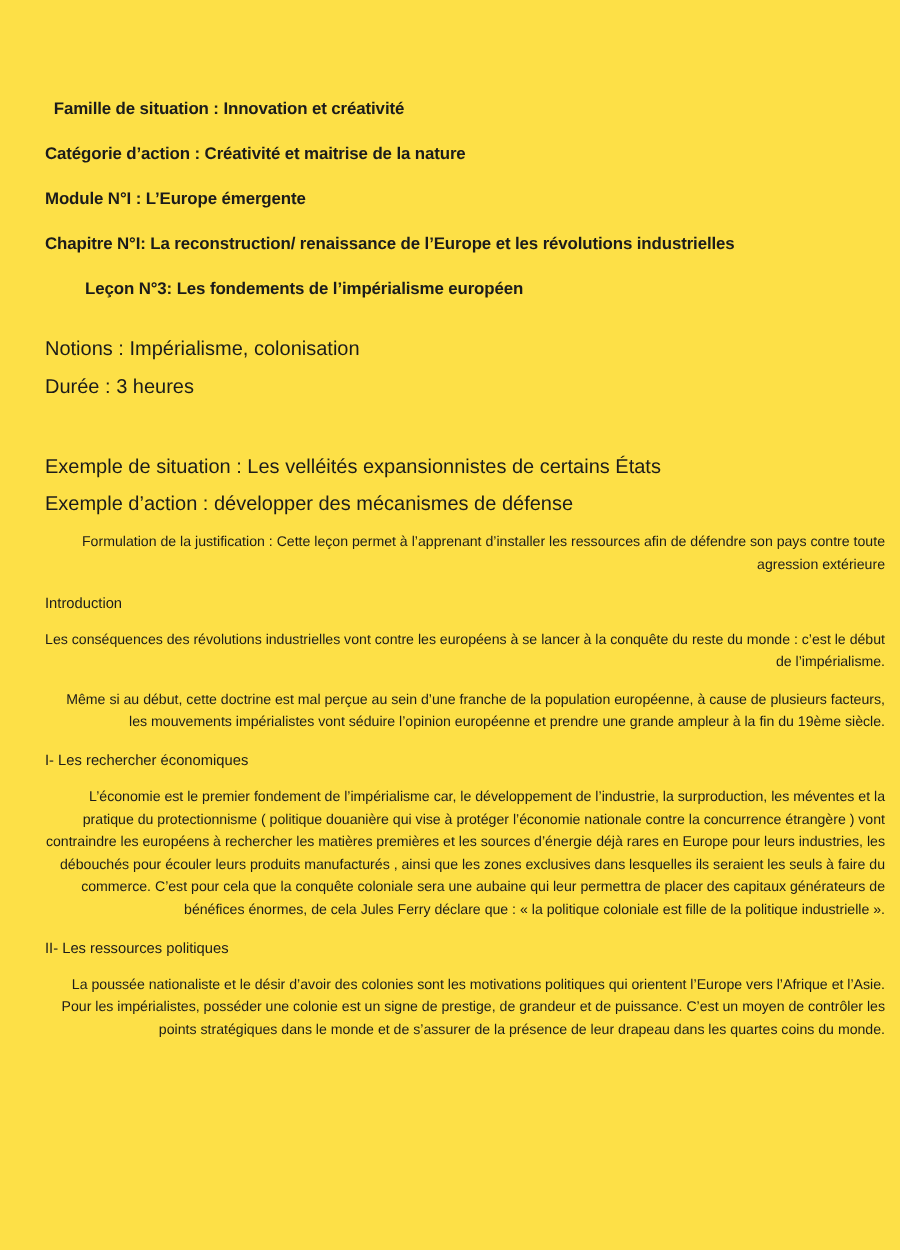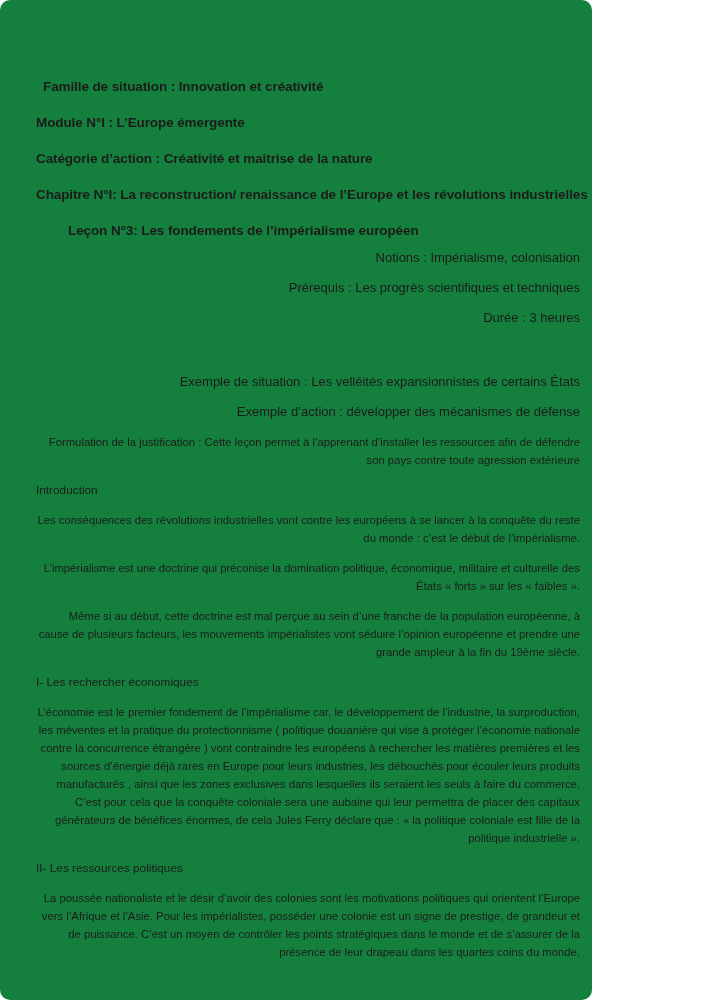--- a/index.html
+++ b/index.html
@@ -10,46 +10,44 @@
   body {
     width: 720px;
     height: 1000px;
     overflow: hidden;
     font-family: "Liberation Sans", "DejaVu Sans", sans-serif;
     color: #1b1b1b;
     -webkit-font-smoothing: antialiased;
   }
   .page {
     box-sizing: border-box;
-    width: 592px;
+    width: 720px;
     height: 1000px;
     padding: 78px 12px 0 36px;
-    background: #15803d;
-    border-radius: 10px;
+    background: #fde047;
   }
   .doc-heading {
     font-weight: bold;
     font-size: 13.5px;
     line-height: 17px;
     margin: 0 0 19px 0;
     letter-spacing: -0.1px;
     white-space: nowrap;
   }
   .doc-heading.first {
     padding-left: 7px;
   }
   .doc-heading.last {
-    margin-bottom: 10px;
+    margin-bottom: 32px;
     padding-left: 32px;
   }
   .meta-line {
-    font-size: 13px;
+    font-size: 16px;
     line-height: 18px;
     margin: 0 0 12px 0;
-    text-align: right;
   }
   .meta-line.gap-after {
     margin-bottom: 46px;
   }
   .para {
     font-size: 11.3px;
     line-height: 18px;
     margin: 0 0 12px 0;
     max-width: 676px;
     text-align: right;
@@ -60,36 +58,34 @@
     line-height: 18px;
     margin: 0 0 12px 0;
   }
 </style>
 </head>
 <body>
 
 <div class="page">
 
   <p class="doc-heading first">Famille de situation : Innovation et créativité</p>
+  <p class="doc-heading">Catégorie d’action : Créativité et maitrise de la nature</p>
   <p class="doc-heading">Module N°I : L’Europe émergente</p>
-  <p class="doc-heading">Catégorie d’action : Créativité et maitrise de la nature</p>
   <p class="doc-heading">Chapitre N°I: La reconstruction/ renaissance de l’Europe et les révolutions industrielles</p>
   <p class="doc-heading last">Leçon N°3: Les fondements de l’impérialisme européen</p>
 
   <p class="meta-line">Notions : Impérialisme, colonisation</p>
-  <p class="meta-line">Prérequis : Les progrès scientifiques et techniques</p>
   <p class="meta-line gap-after">Durée : 3 heures</p>
 
   <p class="meta-line">Exemple de situation : Les velléités expansionnistes de certains États</p>
   <p class="meta-line">Exemple  d’action : développer des mécanismes de défense</p>
   <p class="para">Formulation de la justification : Cette leçon permet à l’apprenant d’installer les ressources afin de défendre son pays contre toute agression extérieure</p>
 
   <p class="section-title">Introduction</p>
   <p class="para">Les conséquences des révolutions industrielles vont contre les européens à se lancer à la conquête du reste du monde : c’est le début de l’impérialisme.</p>
-  <p class="para">L’impérialisme est une doctrine qui préconise la domination politique, économique, militaire et culturelle des États « forts » sur les « faibles ».</p>
   <p class="para">Même si au début, cette doctrine est mal perçue au sein d’une franche de la population européenne, à cause de plusieurs facteurs, les mouvements impérialistes vont séduire l’opinion européenne et prendre une grande ampleur à la fin du 19ème siècle.</p>
 
   <p class="section-title">I- Les rechercher économiques</p>
   <p class="para">L’économie est le premier fondement de l’impérialisme car, le développement de l’industrie, la surproduction, les méventes et la pratique du protectionnisme ( politique douanière qui vise à protéger l’économie nationale contre la concurrence étrangère ) vont contraindre les européens à rechercher les matières premières et les sources d’énergie déjà rares en Europe pour leurs industries, les débouchés pour écouler leurs produits manufacturés , ainsi que les zones exclusives dans lesquelles ils seraient les seuls à faire du commerce. C’est pour cela que la conquête coloniale sera une aubaine qui leur permettra de placer des capitaux générateurs de bénéfices énormes, de cela Jules Ferry déclare que : « la politique coloniale est fille de la politique industrielle ».</p>
 
   <p class="section-title">II- Les ressources politiques</p>
   <p class="para">La poussée nationaliste et le désir d’avoir des colonies sont les motivations politiques qui orientent l’Europe vers l’Afrique et l’Asie. Pour les impérialistes, posséder une colonie est un signe de prestige, de grandeur et de puissance. C’est un moyen de contrôler les points stratégiques dans le monde et de s’assurer de la présence de leur drapeau dans les quartes coins du monde.</p>
 
 </div>
 

